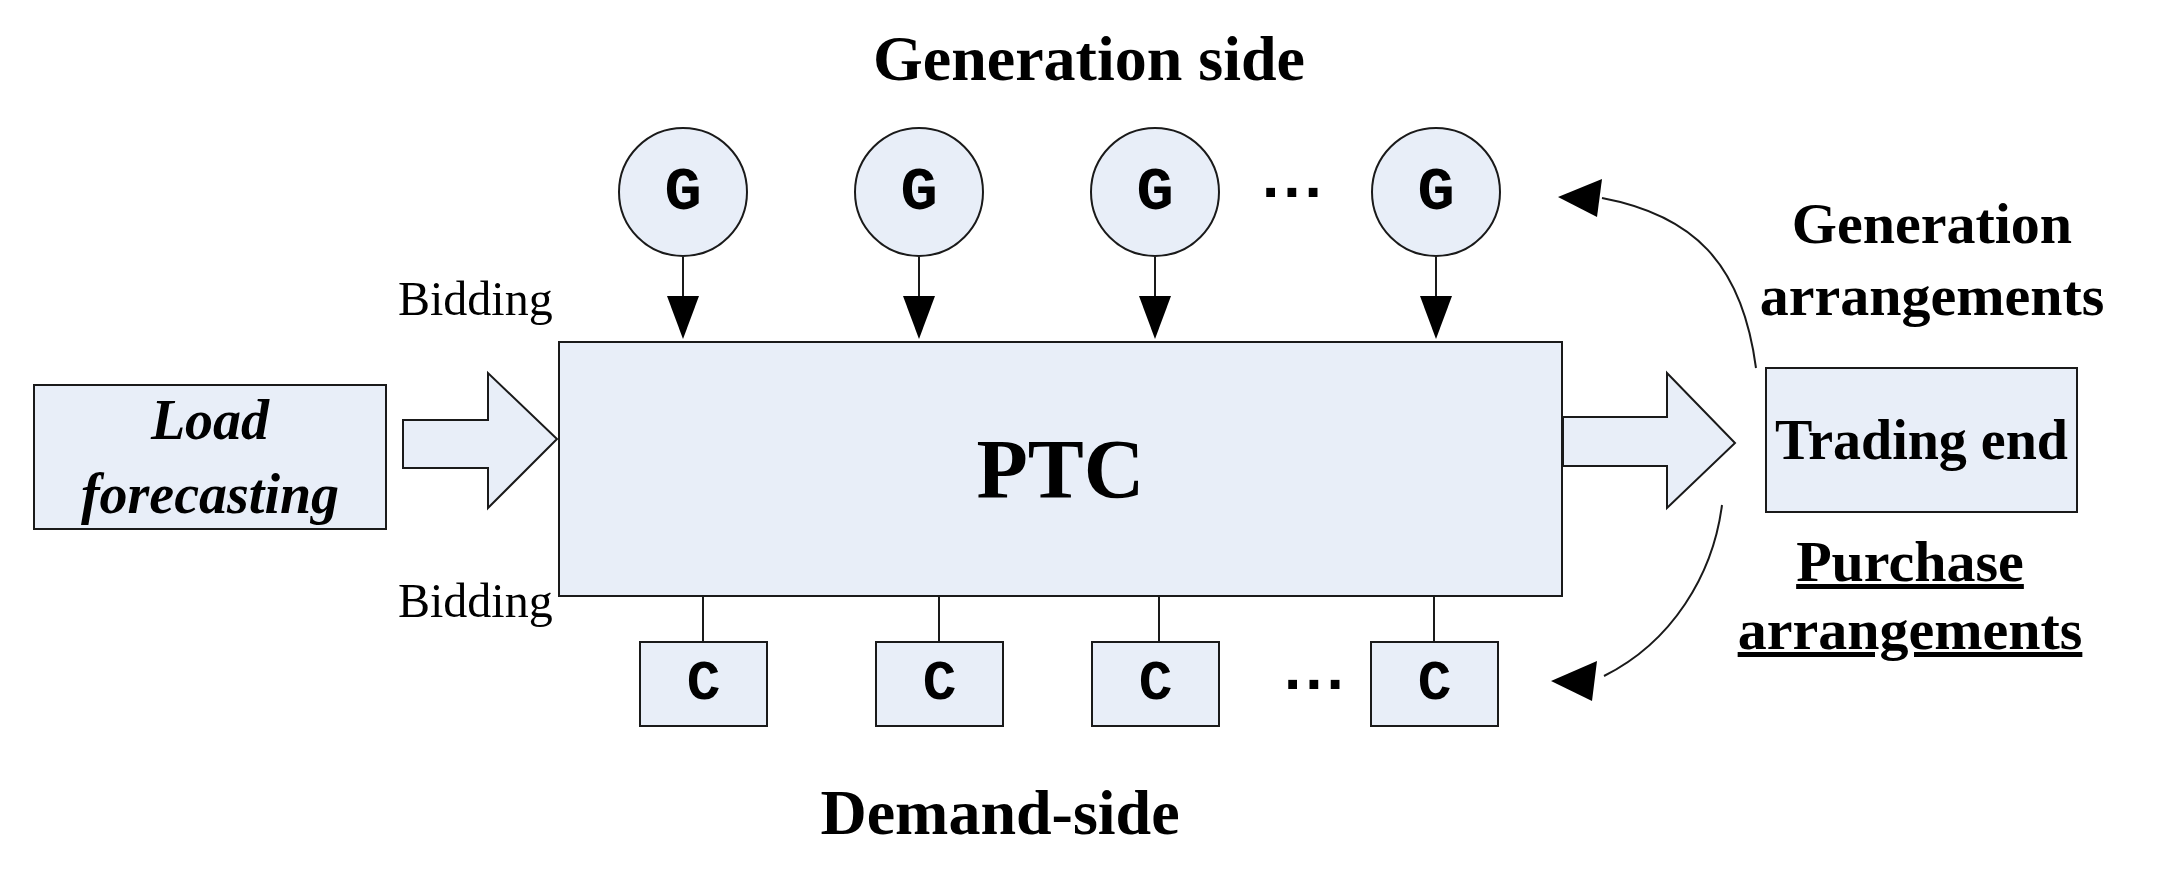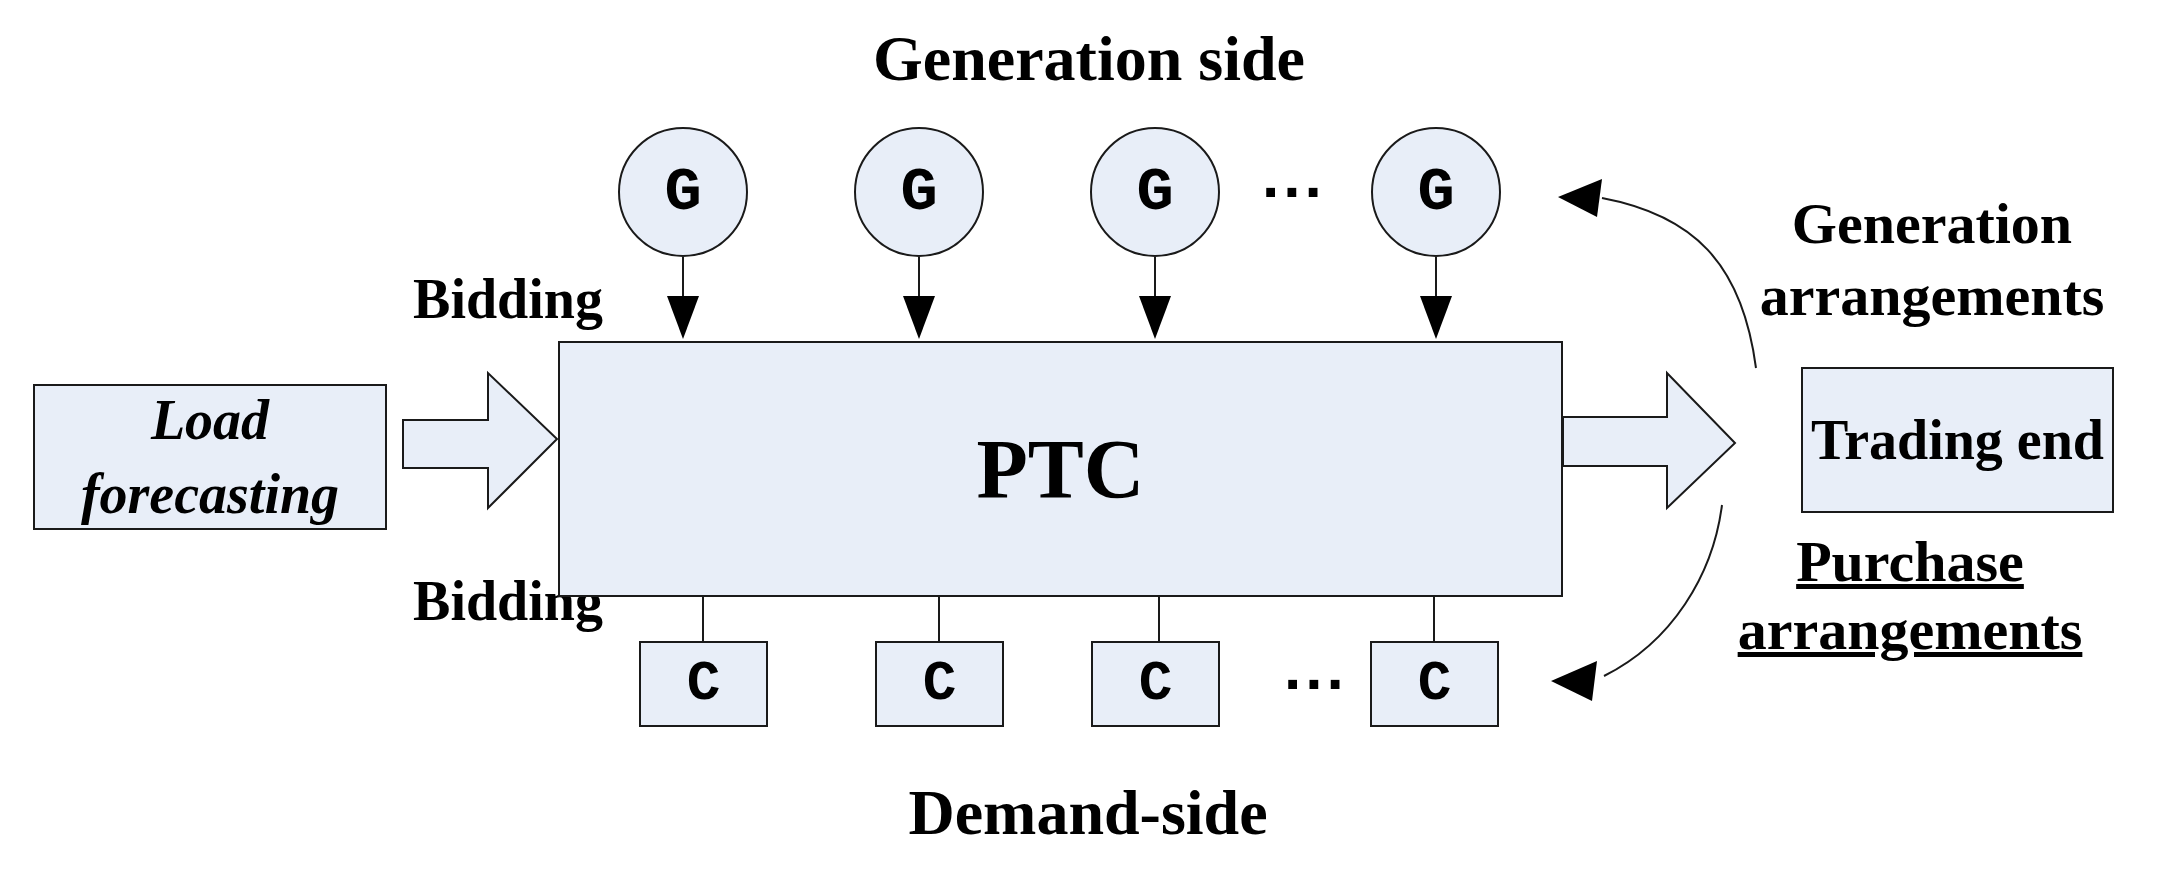--- a/index.html
+++ b/index.html
@@ -29,21 +29,21 @@
     font-weight:bold;font-size:62px;
   }
   .c-box{
     width:129px;height:86px;
     background:#e8eef8;border:2px solid #1a1a1a;box-sizing:border-box;
     display:flex;align-items:center;justify-content:center;
     font-family:"Liberation Mono","DejaVu Sans Mono",monospace;
     font-weight:bold;font-size:56px;
   }
   .title{font-weight:bold;font-size:64px;text-align:center;line-height:70px;}
-  .sidelabel{font-weight:bold;font-size:56px;text-align:center;line-height:62px;}
+  .sidelabel{font-weight:normal;font-size:48px;line-height:62px;}
   .annotation{font-weight:bold;font-size:58px;text-align:center;line-height:72px;}
   .dots{
     font-family:"Liberation Mono","DejaVu Sans Mono",monospace;
     font-weight:bold;font-size:62px;letter-spacing:-16px;line-height:62px;
   }
   .ptc-label{font-weight:bold;font-size:84px;}
   .lf-text{font-weight:bold;font-size:56px;line-height:74px;}
   .te-text{font-weight:bold;font-size:56px;line-height:70px;}
 </style>
 </head>
@@ -106,36 +106,36 @@
   <div class="abs sidelabel" style="left:398px;top:570px;width:220px;">Bidding</div>
 
   <div class="abs node-box boxtext lf-text" style="left:33px;top:384px;width:354px;height:146px;font-style:italic;">
     <span>Load forecasting</span>
   </div>
 
   <div class="abs node-box boxtext" style="left:558px;top:341px;width:1005px;height:256px;">
     <span class="ptc-label">PTC</span>
   </div>
 
-  <div class="abs node-box boxtext te-text" style="left:1765px;top:367px;width:313px;height:146px;padding:0 6px;margin-left:36px;">
+  <div class="abs node-box boxtext te-text" style="left:1765px;top:367px;width:313px;height:146px;padding:0 6px;">
     <span>Trading end</span>
   </div>
 
   <div class="abs c-box" style="left:639px;top:641px;">
       <span>C</span>
     </div>
   <div class="abs c-box" style="left:875px;top:641px;">
       <span>C</span>
     </div>
   <div class="abs c-box" style="left:1091px;top:641px;">
       <span>C</span>
     </div>
   <div class="abs c-box" style="left:1370px;top:641px;">
       <span>C</span>
     </div>
   <div class="abs dots" style="left:1274px;top:642px;">...</div>
 
-  <div class="abs title" style="left:888px;top:778px;width:400px;">Demand-side</div>
+  <div class="abs title" style="left:800px;top:778px;width:400px;">Demand-side</div>
 
   <div class="abs annotation" style="left:1712px;top:188px;width:440px;">Generation arrangements</div>
   <div class="abs annotation" style="left:1690px;top:528px;width:440px;line-height:68px;text-decoration:underline;">Purchase arrangements</div>
 
 </div>
 
 </body></html>

